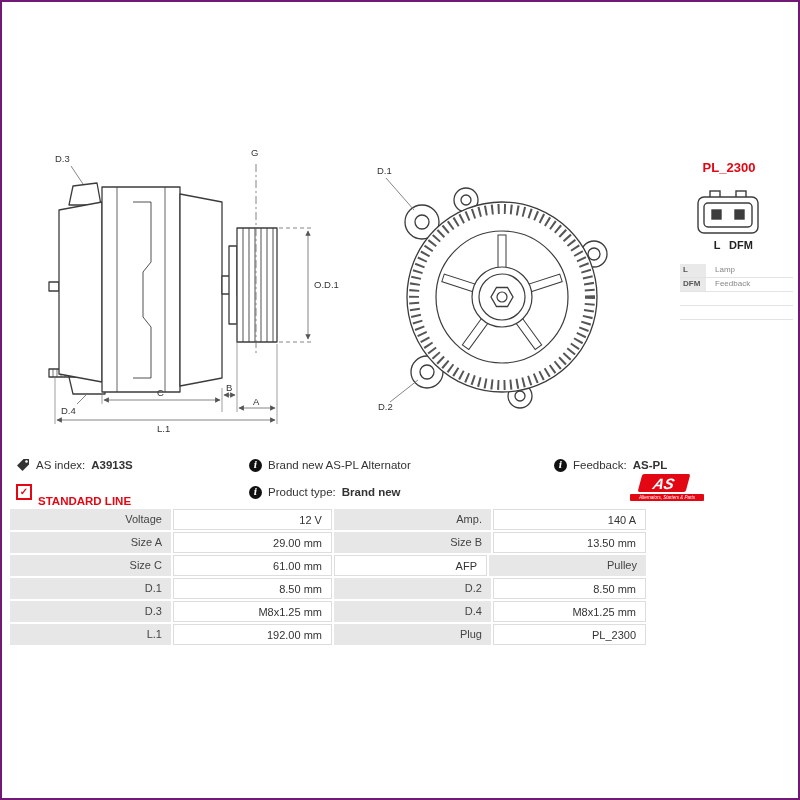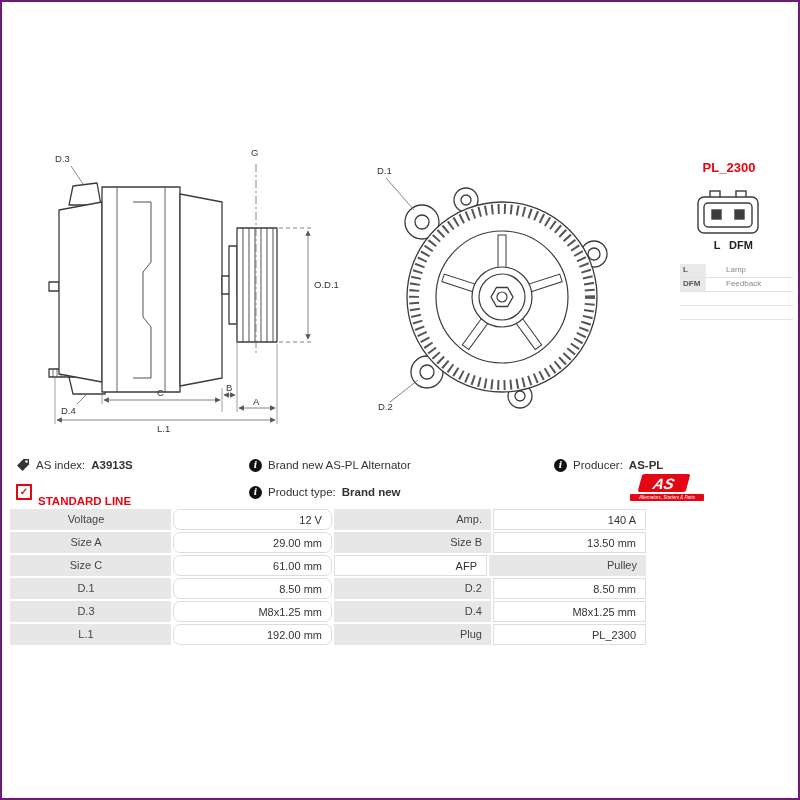--- a/index.html
+++ b/index.html
@@ -9,21 +9,21 @@
   .abs{position:absolute;}
 
   
   .plug-code{left:688px;top:158px;width:78px;text-align:center;
              font-size:13px;font-weight:bold;color:#e30613;}
   .plug-table{left:678px;top:262px;width:113px;}
   .plug-row{display:flex;height:13px;border-bottom:1px solid #e3e3e3;}
   .plug-key{width:26px;background:#e9e9e9;font-size:8px;font-weight:bold;
             color:#555;padding:1px 3px;box-sizing:border-box;}
   .plug-key.empty{background:#fff;}
-  .plug-desc{flex:1;font-size:8px;color:#888;padding:1px 20px;background:#fff;box-sizing:border-box;}
+  .plug-desc{flex:1;font-size:8px;color:#888;padding:1px 9px;background:#fff;box-sizing:border-box;}
 
   
   .info-item{position:absolute;display:flex;align-items:center;gap:6px;
              font-size:11.5px;color:#333;height:16px;white-space:nowrap;}
   .bold{font-weight:bold;}
   .red-bold{color:#e30613;font-weight:bold;margin-top:18px;}
   .info-icon{width:13px;height:13px;border-radius:50%;background:#111;color:#fff;
              font-size:9px;font-weight:bold;font-style:italic;
              display:inline-flex;align-items:center;justify-content:center;
              font-family:"DejaVu Serif",serif;flex:0 0 auto;}
@@ -40,21 +40,21 @@
               height:7px;line-height:7px;margin-top:2px;border-radius:1px;font-style:italic;}
 
   
   .spec-table{left:8px;top:507px;width:640px;}
   .srow{display:flex;margin-bottom:2px;}
   .cell{height:21px;line-height:21px;font-size:11px;text-align:right;
         padding-right:9px;box-sizing:border-box;margin-right:2px;}
   .cell:last-child{margin-right:4px;}
   .lbl{background:#e7e7e7;color:#444;}
   .val{background:#fff;border:1px solid #ddd;color:#333;}
-  .c1{width:162px;text-align:center;} .c2{width:160px;border-radius:7px;} .c3{width:158px;} .c4{width:154px;}
+  .c1{width:162px;} .c2{width:160px;} .c3{width:158px;} .c4{width:154px;}
 </style>
 </head>
 <body>
 
 <div class="page">
 
   <svg class="abs" style="left:45px;top:140px;" width="310" height="292" viewBox="0 0 310 292">
     <defs>
       <marker id="ar1" viewBox="0 0 10 10" refX="9" refY="5" markerWidth="6" markerHeight="6" orient="auto-start-reverse">
           <path d="M0 0L10 5L0 10z" fill="#555"></path>
@@ -192,21 +192,21 @@
     <span class="bold">A3913S</span>
   </div>
 
   <div class="info-item" style="left:247px;top:455px;">
     <span class="info-icon">i</span>
     <span>Brand new AS-PL Alternator</span>
   </div>
 
   <div class="info-item" style="left:552px;top:455px;">
     <span class="info-icon">i</span>
-    <span>Producer:</span>
+    <span>Feedback:</span>
     <span class="bold">AS-PL</span>
   </div>
 
   <div class="info-item" style="left:14px;top:482px;">
     <span class="checkbox">✓</span>
     <span class="red-bold">STANDARD LINE</span>
   </div>
 
   <div class="info-item" style="left:247px;top:482px;">
     <span class="info-icon">i</span>

